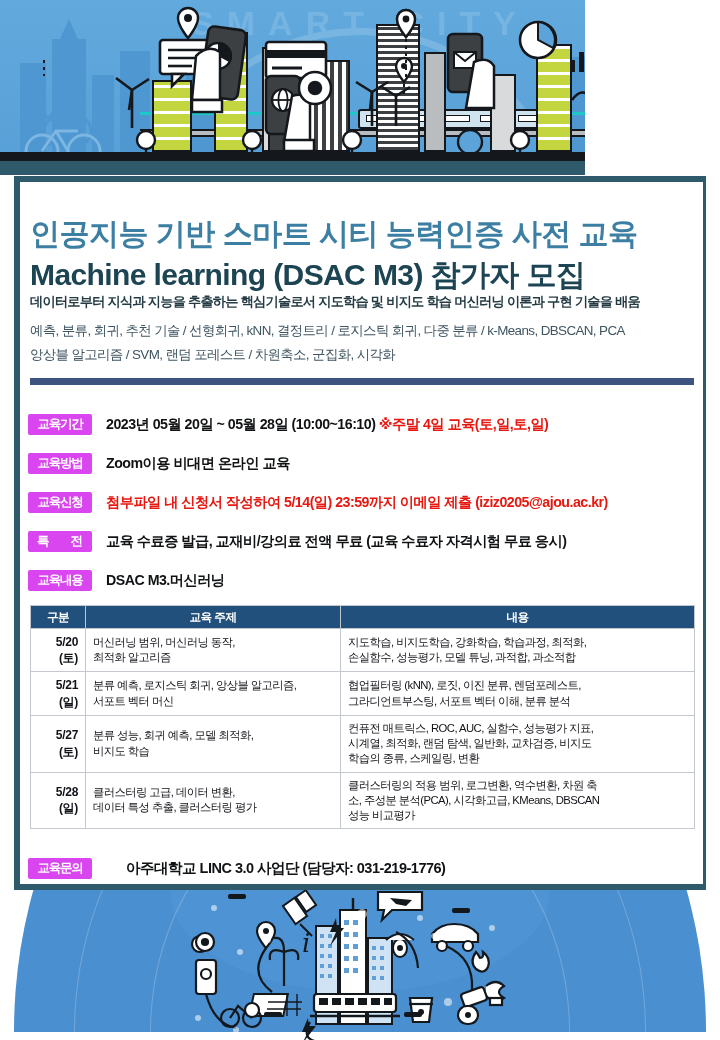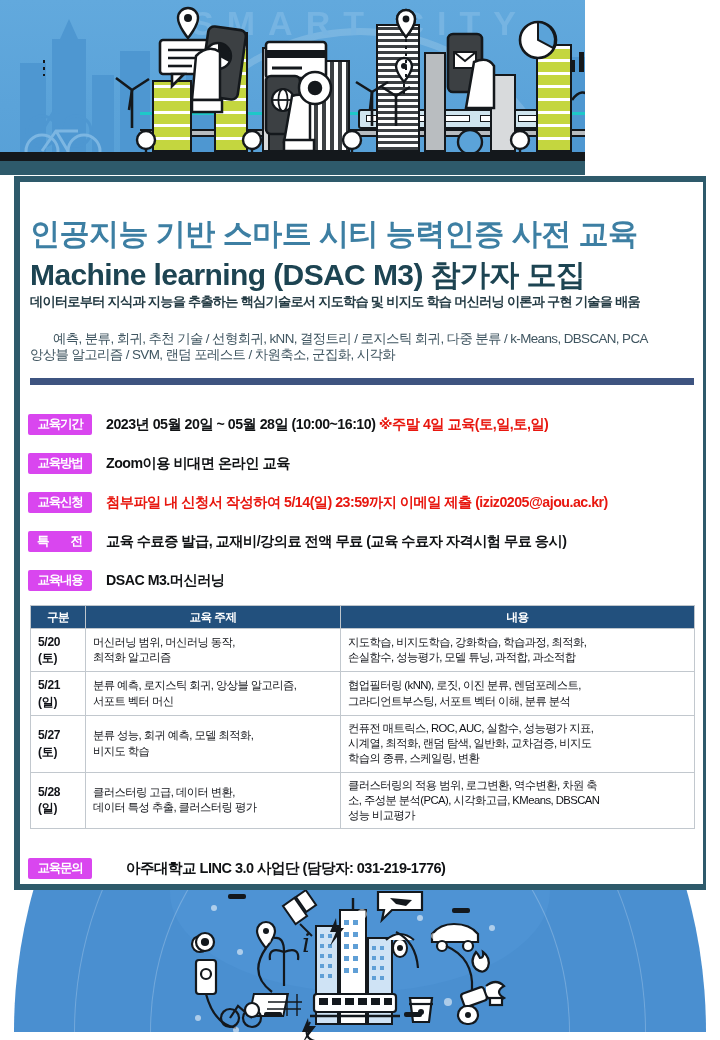--- a/index.html
+++ b/index.html
@@ -94,21 +94,21 @@
   .subtitle {
     position: absolute; left: 30px; top: 293px;
     font-size: 13.2px; font-weight: bold; letter-spacing: -0.75px;
     color: #243b44; white-space: nowrap;
   }
   .kw {
     position: absolute; left: 30px;
     font-size: 13.4px; letter-spacing: -0.6px;
     color: #3f5560; white-space: nowrap;
   }
-  .kw-1 { top: 330px; margin-left: 23px; }
+  .kw-1 { top: 322px; }
   .kw-2 { top: 346px; }
   .rule {
     position: absolute; left: 30px; top: 378px;
     width: 664px; height: 7px; background: #3e5480;
   }
 
   
   .inforow { position: absolute; left: 28px; display: flex; align-items: center; }
   .badge {
     width: 64px; height: 21px;
@@ -139,21 +139,21 @@
     font-size: 11.6px; font-weight: bold; letter-spacing: -0.5px;
     height: 23px; border: 1px solid #bfc6cc;
   }
   .tbl td {
     border: 1px solid #c2c8ce;
     font-size: 11.3px; color: #111318; letter-spacing: -0.55px;
     line-height: 1.35; vertical-align: middle;
     padding: 5px 7px;
   }
   .tbl td.c-date {
-    text-align: left; font-weight: bold; font-size: 12px;
+    text-align: right; font-weight: bold; font-size: 12px;
     width: 55px; letter-spacing: -0.3px;
   }
   .tbl td.c-topic { width: 255px; }
   .col-date { width: 55px; }
   .col-topic { width: 255px; }
   .col-body { width: 354px; }
 
   
   .contact { position: absolute; left: 28px; top: 858px; display: flex; align-items: center; gap: 20px; }
   .contact .infotxt { font-size: 14.5px; }

